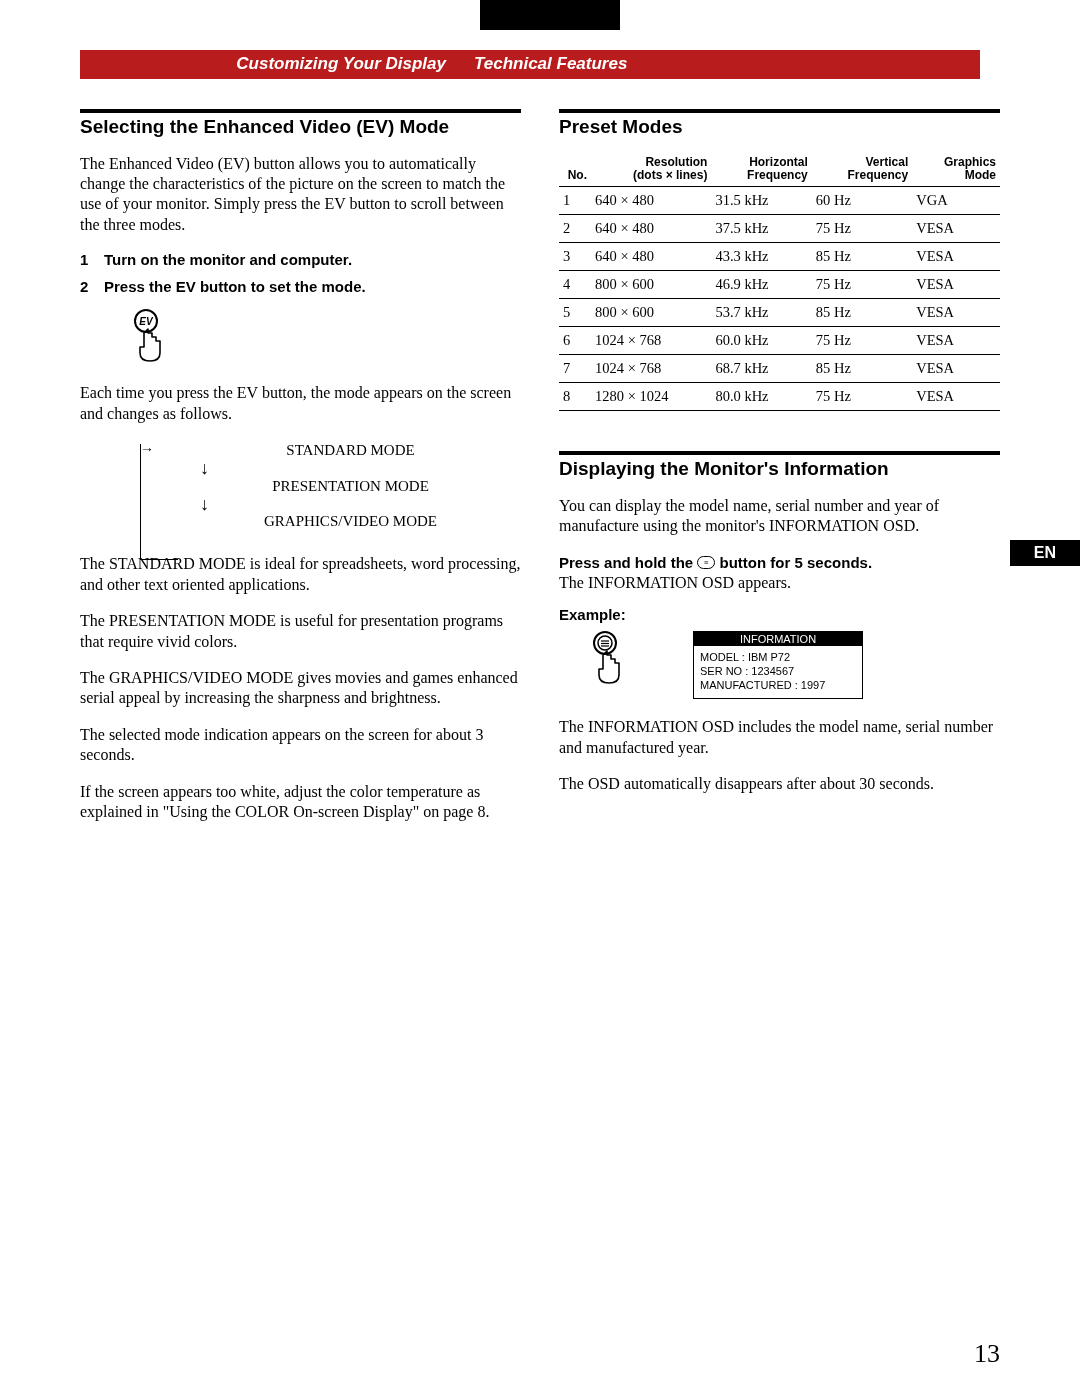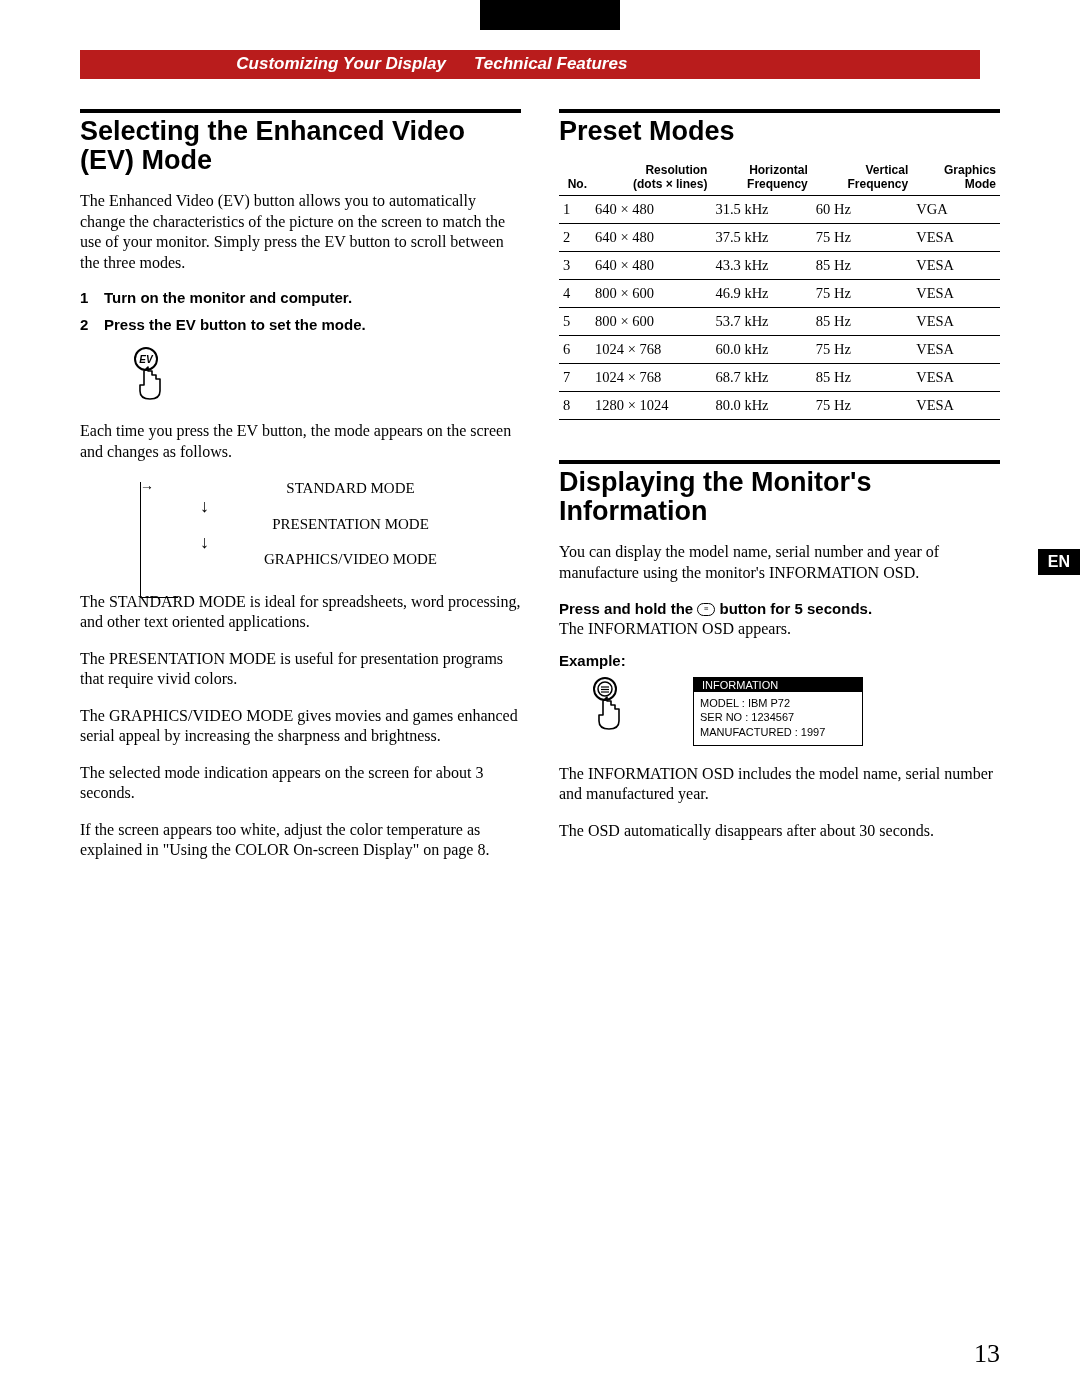--- a/index.html
+++ b/index.html
@@ -32,21 +32,21 @@
     padding: 4px 10px 5px 10px;
   }
   .hb-left { width: 380px; text-align: right; padding-right: 14px !important; }
   .hb-right { width: 520px; padding-left: 14px !important; }
   .cols { display: flex; gap: 38px; }
   .col { flex: 1; min-width: 0; }
   .sec-rule { border-top: 4px solid #000; margin-bottom: 4px; }
   h1.sec-title {
     font-family: Arial, Helvetica, sans-serif;
     font-weight: 800;
-    font-size: 27px;
+    font-size: 19px;
     line-height: 1.08;
     margin-bottom: 16px;
   }
   p.body {
     font-size: 16px;
     line-height: 1.28;
     margin-bottom: 16px;
   }
   .step-list { margin-bottom: 12px; }
   .step {
@@ -117,37 +117,37 @@
   }
   .osd-box {
     border: 1.5px solid #000;
     width: 170px;
     font-family: Arial, Helvetica, sans-serif;
     font-size: 11px;
   }
   .osd-box .osd-title {
     background: #000;
     color: #fff;
-    padding: 1px 8px;
+    padding: 1px 22px;
     font-size: 11px;
+    text-align: center;
   }
   .osd-box .osd-body {
     padding: 4px 6px 6px 6px;
     line-height: 1.3;
   }
   .lang-tab {
     position: absolute;
     right: 0; top: 540px;
     background: #000;
     color: #fff;
     font-family: Arial, Helvetica, sans-serif;
     font-weight: bold;
     font-size: 16px;
-    padding: 4px 10px;
-    margin-top: 9px;
+    padding: 4px 24px;
   }
   .page-num {
     position: absolute;
     bottom: 28px; right: 80px;
     font-family: "Palatino Linotype", Palatino, Georgia, serif;
     font-size: 26px;
     text-align: center;
   }
   .menu-glyph {
     display: inline-flex;

